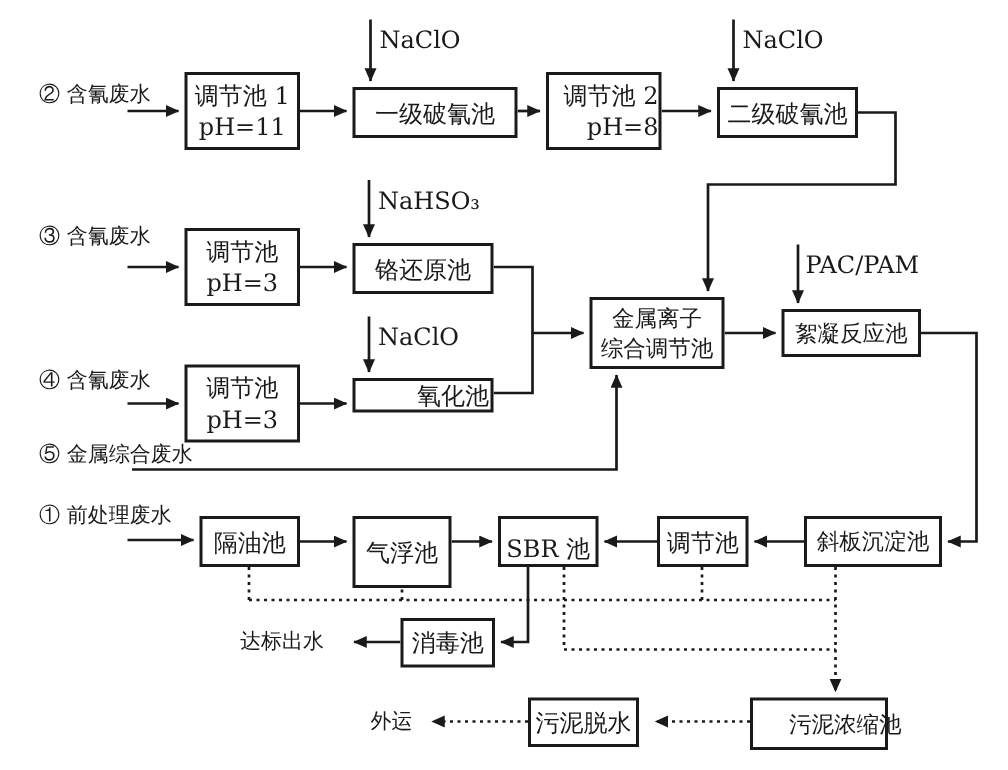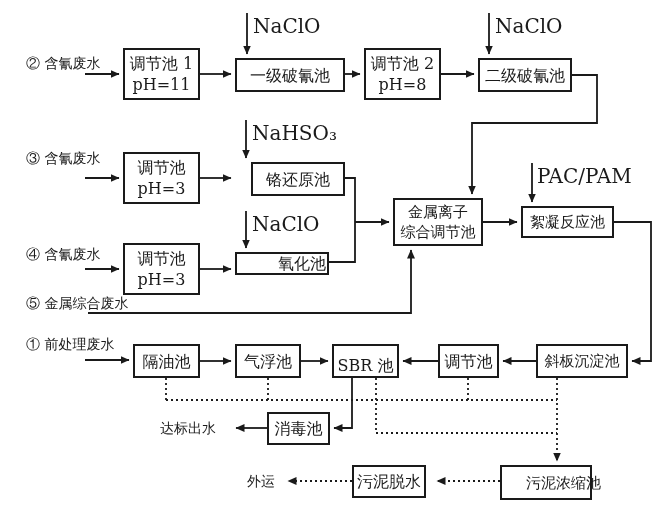--- a/index.html
+++ b/index.html
@@ -11,21 +11,21 @@
   .wires{position:absolute;left:0;top:0;width:672px;height:513px;}
   .box{
     position:absolute;box-sizing:border-box;border:2px solid #1a1a1a;background:#ffffff;
     display:flex;flex-direction:column;align-items:center;justify-content:center;
     font-size:16px;line-height:21px;white-space:nowrap;text-align:center;z-index:2;
   }
   .box.small{font-size:15px;line-height:20px;}
   .lbl{
     position:absolute;font-size:14px;line-height:19px;white-space:nowrap;z-index:2;
   }
-  .chem{font-size:20px;}
+  .chem{font-size:16px;}
 </style>
 </head>
 <body>
 
 <div class="canvas">
 
   <svg class="wires" viewBox="0 0 672 513" xmlns="http://www.w3.org/2000/svg">
     <defs>
       <marker id="ah" orient="auto" markerWidth="10" markerHeight="9" refX="8.5" refY="4" markerUnits="userSpaceOnUse">
         <path d="M0,0 L9,4 L0,8 z" fill="#1a1a1a"></path>
@@ -95,33 +95,33 @@
   <div class="lbl" style="left:160px;top:419px;">达标出水</div>
   <div class="lbl" style="left:247px;top:472px;">外运</div>
 
   <div class="box" style="left:123px;top:48px;width:77px;height:52px;">
     <span>调节池 1</span>
     <span>pH=11</span>
   </div>
   <div class="box" style="left:235px;top:58px;width:110px;height:34px;">
     <span>一级破氰池</span>
   </div>
-  <div class="box" style="left:364px;top:48px;width:77px;height:52px;">
+  <div class="box" style="left:364px;top:48px;width:77px;height:52px;align-items:flex-end;">
     <span>调节池 2</span>
     <span>pH=8</span>
   </div>
   <div class="box" style="left:478px;top:58px;width:94px;height:34px;">
     <span>二级破氰池</span>
   </div>
 
   <div class="box" style="left:123px;top:152px;width:77px;height:52px;">
     <span>调节池</span>
     <span>pH=3</span>
   </div>
-  <div class="box" style="left:251px;top:162px;width:94px;height:34px;">
+  <div class="box" style="left:235px;top:162px;width:94px;height:34px;">
     <span>铬还原池</span>
   </div>
 
   <div class="box" style="left:123px;top:243px;width:77px;height:52px;">
     <span>调节池</span>
     <span>pH=3</span>
   </div>
   <div class="box" style="left:235px;top:252px;width:94px;height:23px;padding-left:40px;">
     <span>氧化池</span>
   </div>
@@ -130,21 +130,21 @@
     <span>金属离子</span>
     <span>综合调节池</span>
   </div>
   <div class="box small" style="left:521px;top:206px;width:93px;height:32px;">
     <span>絮凝反应池</span>
   </div>
 
   <div class="box" style="left:133px;top:344px;width:67px;height:34px;">
     <span>隔油池</span>
   </div>
-  <div class="box" style="left:235px;top:344px;width:66px;height:34px;">
+  <div class="box" style="left:235px;top:344px;width:66px;height:48px;">
     <span>气浮池</span>
   </div>
   <div class="box" style="left:332px;top:344px;width:67px;height:34px;justify-content:flex-end;">
     <span>SBR 池</span>
   </div>
   <div class="box" style="left:438px;top:344px;width:61px;height:34px;">
     <span>调节池</span>
   </div>
   <div class="box small" style="left:536px;top:344px;width:92px;height:34px;">
     <span>斜板沉淀池</span>

